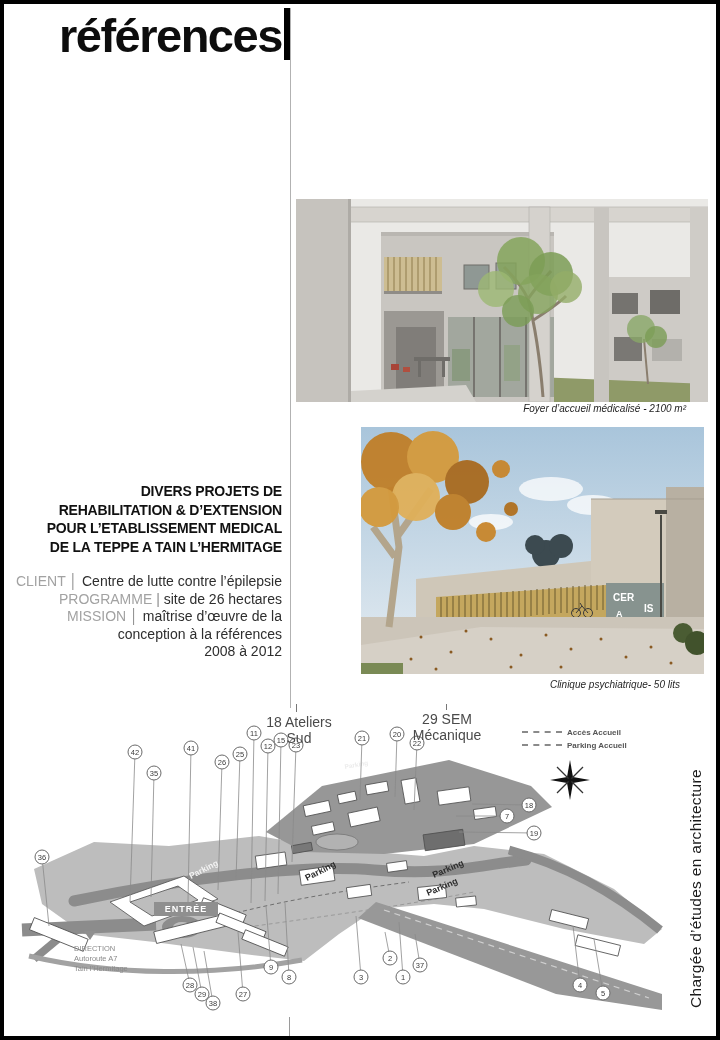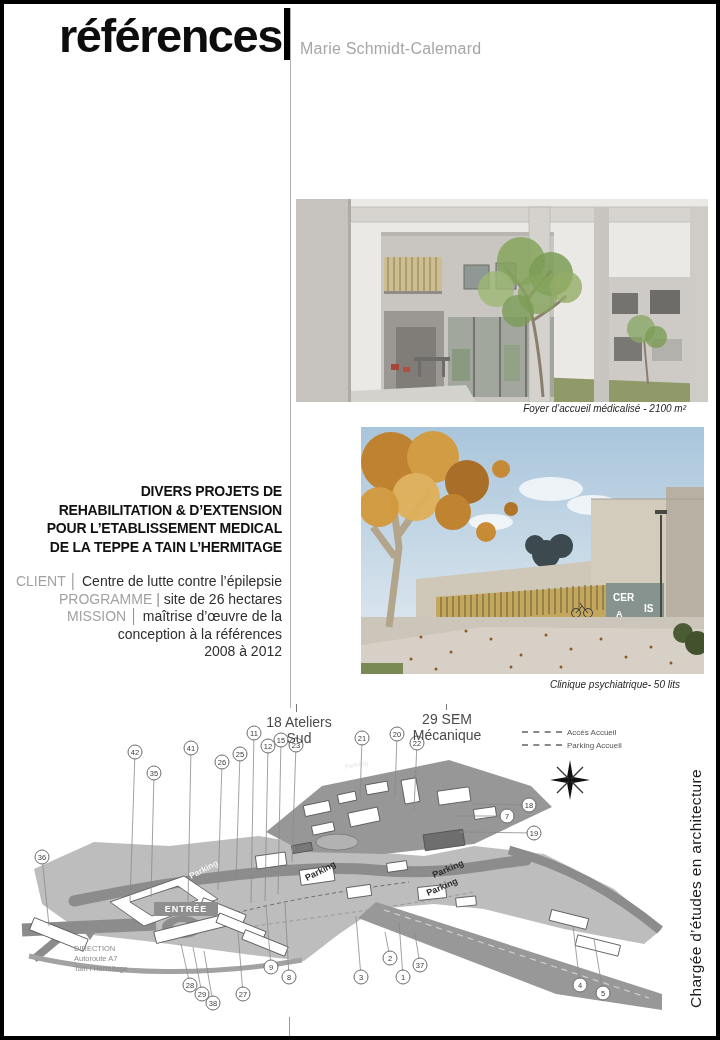--- a/index.html
+++ b/index.html
@@ -18,40 +18,39 @@
   .project{left:10px;top:478px;width:268px;text-align:right;}
   .ptitle{font-size:14px;font-weight:bold;color:#111;line-height:18.5px;letter-spacing:-.2px;}
   .pmeta{margin-top:17px;font-size:14px;color:#2e2e2e;line-height:17.5px;}
   .plabel{color:#a2a2a2;margin-top:12px;}
   .pdiv{color:#8c8c8c;}
   
   .map-label{font-size:14px;color:#4a4a4a;text-align:center;}
   .tick{width:1px;background:#777;}
   .legend-row{display:flex;align-items:center;gap:5px;height:12px;}
   .legend-dash{display:inline-block;width:40px;border-top:2px dashed #8a8a8a;}
-  .legend-text{font-size:8px;color:#555;}
+  .legend-text{font-size:8px;color:#555;font-weight:bold;}
   .entree{width:64px;height:14px;background:#8f8f8f;color:#fff;font-size:9px;font-weight:bold;
           text-align:center;line-height:14px;letter-spacing:1px;}
   .dir-arrow{width:0;height:0;border-left:6px solid transparent;border-right:6px solid transparent;
              border-top:9px solid #8f8f8f;}
   .dir-text{font-size:7.5px;color:#8a8a8a;line-height:1.3;}
   .vert-text{left:683px;top:762px;height:242px;width:34px;writing-mode:vertical-rl;
              transform:rotate(180deg);font-size:15.5px;color:#1a1a1a;letter-spacing:.3px;}
   .bottom-line{left:285px;top:1013px;width:1px;height:27px;background:#9a9a9a;}
   svg{display:block;}
 </style>
 </head>
 <body>
 
 <div class="page">
 
   <div class="abs brand">références</div>
   <div class="abs brand-bar"></div>
   <div class="abs vline"></div>
-  <div class="abs author">Marie Schmidt-Calemard</div>
 
   <svg class="abs" style="left:292px;top:195px" width="412" height="203" viewBox="0 0 412 203">
     <rect width="412" height="203" fill="#eae9e6"></rect>
     <g>
       <rect x="300" y="78" width="112" height="107" fill="#cecbc6"></rect>
       <rect x="316" y="94" width="26" height="21" fill="#75736f"></rect>
       <rect x="354" y="91" width="30" height="24" fill="#6e6c68"></rect>
       <rect x="318" y="138" width="28" height="24" fill="#7a7874"></rect>
       <rect x="356" y="140" width="30" height="22" fill="#b3b1ac"></rect>
     </g>

